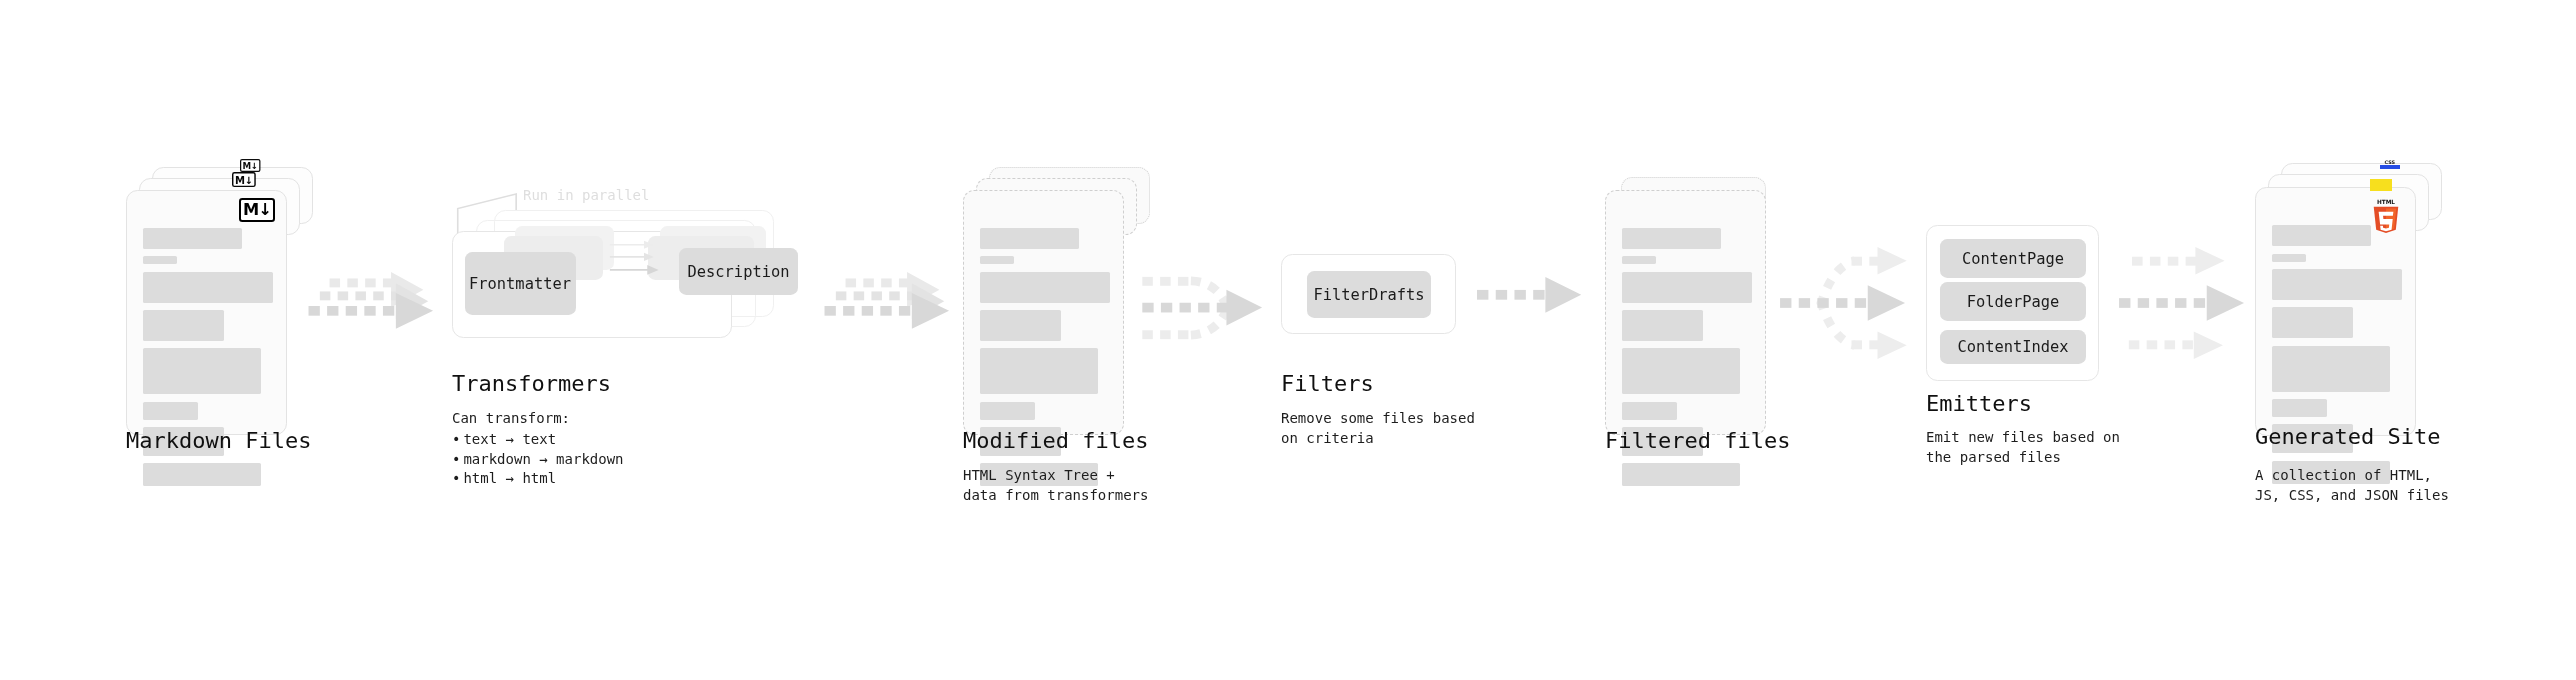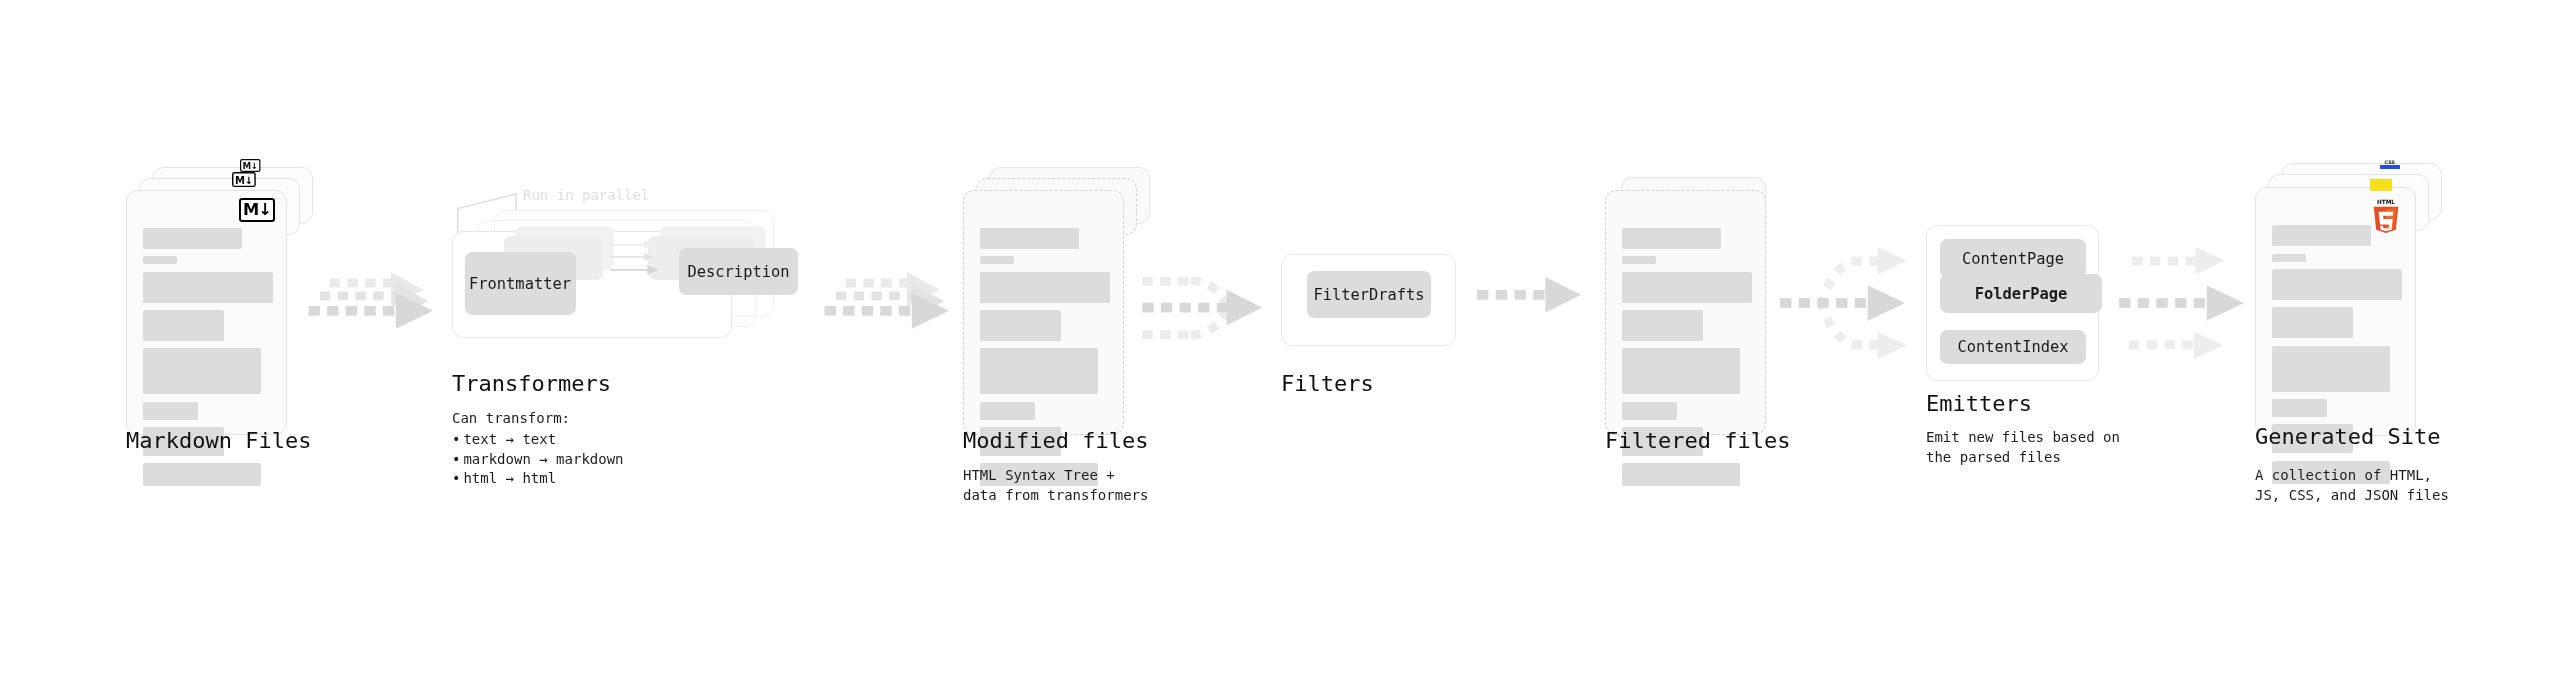--- a/index.html
+++ b/index.html
@@ -270,27 +270,29 @@
         <rect x="0" y="38" width="14" height="12"></rect>
           <rect x="23" y="38" width="14" height="12"></rect>
         <rect x="46" y="38" width="14" height="12"></rect>
           <rect x="69" y="38" width="14" height="12"></rect>
         <rect x="92" y="38" width="14" height="12"></rect>
         <polygon points="104,22 148,44 104,66"></polygon>
       </g>
     </svg>
   </div>
 
-  <div class="groupbox" style="left:1281px; top:254px; width:175px; height:92px;padding-left:28px;">
+  <div class="groupbox" style="left:1281px; top:254px; width:175px; height:80px;padding-left:28px;">
     <div class="chip" style="left:25px; top:16.3px; width:124px; height:47px;">
       <span>FilterDrafts</span>
     </div>
   </div>
 
   <div class="title" style="left:1281px; top:371px;">Filters</div>
+  <div class="subtitle" style="left:1281px; top:409px;">Remove some files based
+on criteria</div>
 
   <div class="node" style="left:1477px; top:276px;">
     <svg width="114" height="49" viewBox="0 0 140 60">
       <g fill="#d8d8d8">
         <rect x="0" y="17" width="14" height="12"></rect>
           <rect x="23" y="17" width="14" height="12"></rect>
         <rect x="46" y="17" width="14" height="12"></rect>
           <rect x="69" y="17" width="14" height="12"></rect>
         <polygon points="84,1 128,23 84,45"></polygon>
       </g>
@@ -340,21 +342,21 @@
         <rect x="92" y="79" width="14" height="12"></rect>
         <polygon points="108,63 154,85 108,107"></polygon>
       </g>
     </svg>
   </div>
 
   <div class="groupbox" style="left:1926px; top:225px; width:173px; height:156px;">
     <div class="chip" style="left:13px; top:13px; width:146px; height:39px;">
       <span>ContentPage</span>
     </div>
-    <div class="chip" style="left:13px; top:48px; width:162px; height:39px;font-weight:bold;">
+    <div class="chip" style="left:13px; top:56px; width:146px; height:39px;">
       <span>FolderPage</span>
     </div>
     <div class="chip" style="left:13px; top:104px; width:146px; height:34px;">
       <span>ContentIndex</span>
     </div>
   </div>
 
   <div class="title" style="left:1926px; top:391px;">Emitters</div>
   <div class="subtitle" style="left:1926px; top:428px;">Emit new files based on
 the parsed files</div>

